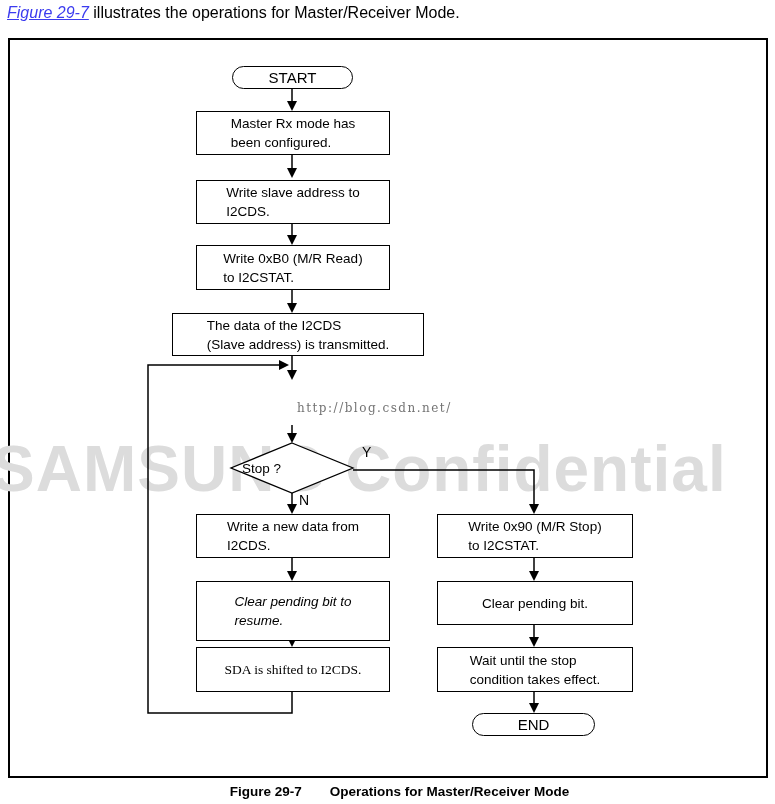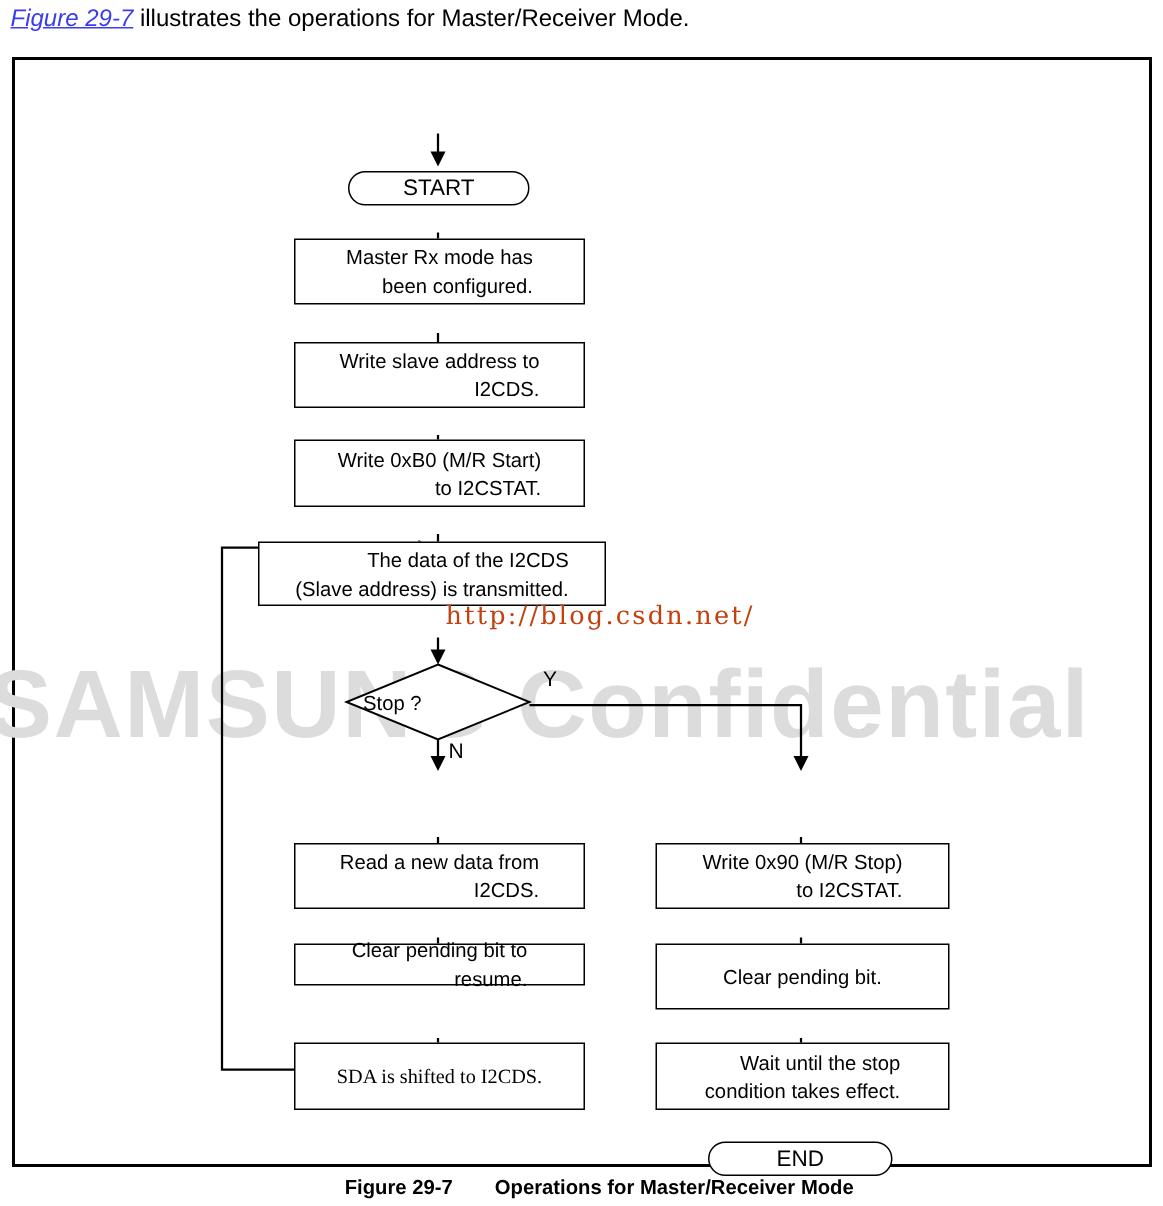--- a/index.html
+++ b/index.html
@@ -13,28 +13,28 @@
     position:absolute;left:8px;top:38px;width:756px;height:736px;
     border:2px solid #000;background:transparent;
   }
   .wm-samsung{
     position:absolute;left:-8px;top:437px;width:790px;
     font-size:64px;line-height:64px;font-weight:bold;letter-spacing:1px;
     color:#dcdcdc;white-space:nowrap;z-index:1;user-select:none;
   }
   .wm-csdn{
     position:absolute;left:297px;top:401px;
-    font-family:"DejaVu Serif",serif;font-size:17px;letter-spacing:1.5px;
-    color:#c2410c;white-space:nowrap;z-index:4;user-select:none;
+    font-family:"DejaVu Serif",serif;font-size:12px;letter-spacing:1.5px;
+    color:#737373;white-space:nowrap;z-index:4;user-select:none;
   }
   .wires{position:absolute;left:0;top:0;width:756px;height:736px;z-index:2;}
   .node{
     position:absolute;display:flex;align-items:center;justify-content:center;
     background:#fff;border:1.5px solid #000;box-sizing:border-box;
-    font-size:13.5px;line-height:19px;text-align:right;z-index:3;margin-top:48px;
+    font-size:13.5px;line-height:19px;text-align:left;z-index:3;
   }
   .node .lbl{white-space:pre-line;}
   .terminal{border-radius:13px;font-size:15px;}
   .decision-label{
     position:absolute;z-index:3;background:transparent;border:none;
     display:flex;align-items:center;
     font-size:13.5px;text-align:center;
   }
   .branch-label{
     position:absolute;z-index:3;font-size:14px;font-weight:normal;
@@ -101,48 +101,48 @@
     <span class="lbl">Master Rx mode has
 been configured.</span>
   </div>
 
   <div class="node" style="left:186px;top:140px;width:194px;height:44px;">
     <span class="lbl">Write slave address to
 I2CDS.</span>
   </div>
 
   <div class="node" style="left:186px;top:205px;width:194px;height:45px;">
-    <span class="lbl">Write 0xB0 (M/R Start)
+    <span class="lbl">Write 0xB0 (M/R Read)
 to I2CSTAT.</span>
   </div>
 
-  <div class="node" style="left:162px;top:273px;width:232px;height:43px;">
+  <div class="node" style="left:162px;top:273px;width:252px;height:43px;">
     <span class="lbl">The data of the I2CDS
 (Slave address) is transmitted.</span>
   </div>
 
 
   <div class="decision-label" style="left:232px;top:418px;width:100px;height:20px;">
     <span class="lbl">Stop ?</span>
   </div>
 
   <div class="branch-label" style="left:352px;top:404px;">
     <span>Y</span>
   </div>
 
   <div class="branch-label" style="left:289px;top:452px;">
     <span>N</span>
   </div>
 
   <div class="node" style="left:186px;top:474px;width:194px;height:44px;">
-    <span class="lbl">Read a new data from
+    <span class="lbl">Write a new data from
 I2CDS.</span>
   </div>
 
-  <div class="node" style="left:186px;top:541px;width:194px;height:28px;">
+  <div class="node" style="left:186px;top:541px;width:194px;height:60px;font-style:italic;">
     <span class="lbl">Clear pending bit to
 resume.</span>
   </div>
 
   <div class="node" style="left:186px;top:607px;width:194px;height:45px;font-family:Liberation Serif, serif;">
     <span class="lbl">SDA is shifted to I2CDS.</span>
   </div>
 
   <div class="node" style="left:427px;top:474px;width:196px;height:44px;">
     <span class="lbl">Write 0x90 (M/R Stop)

